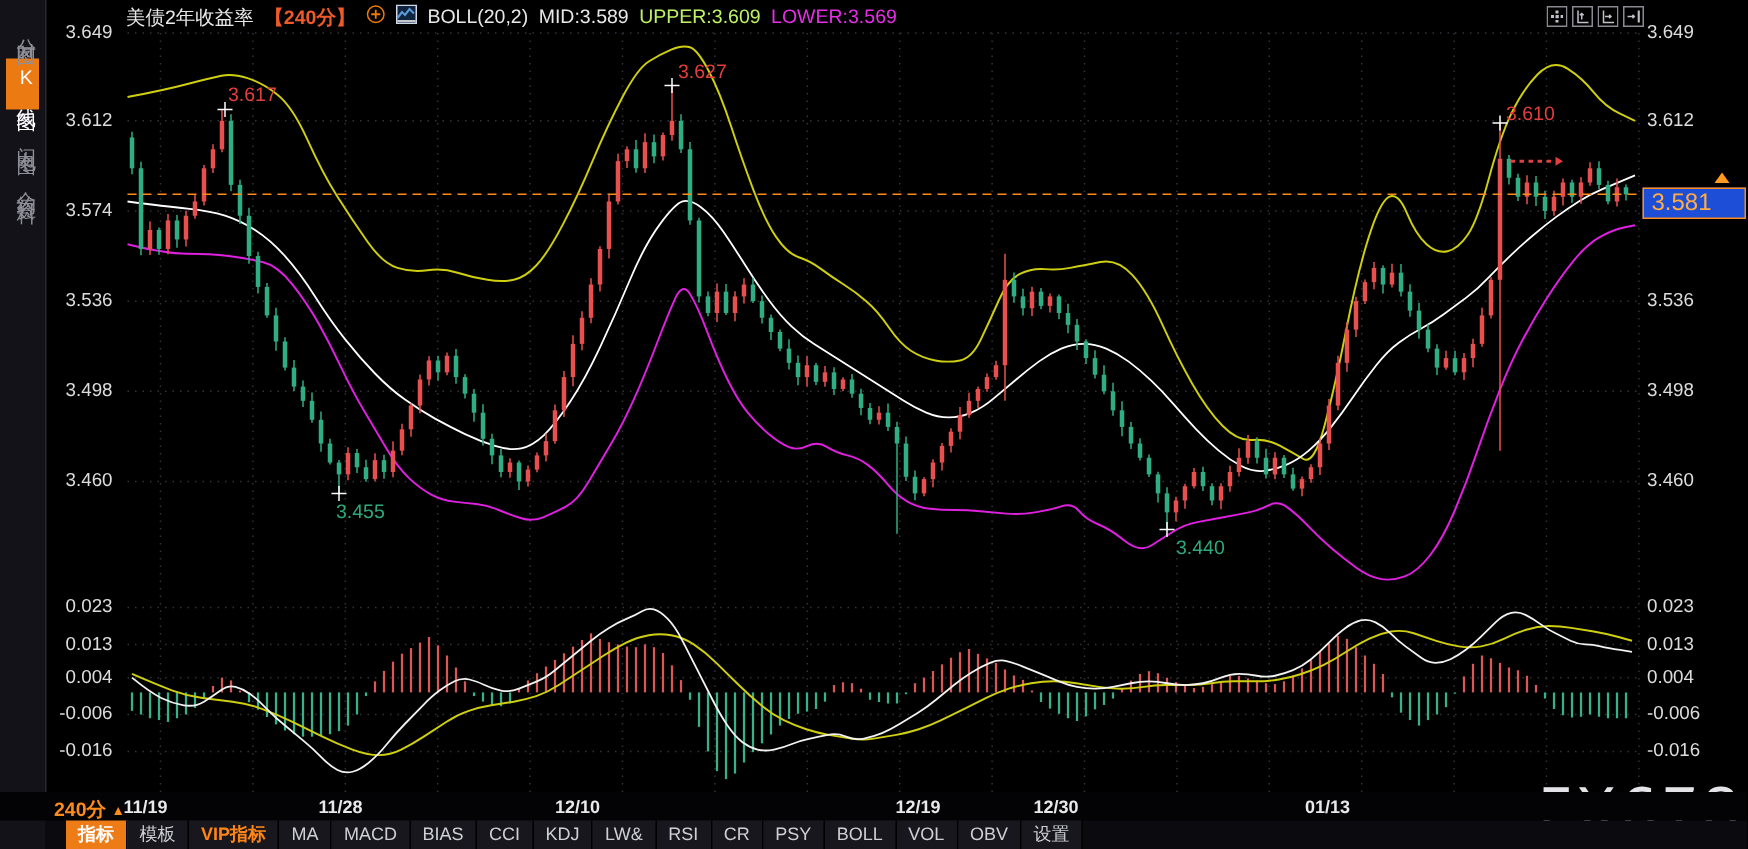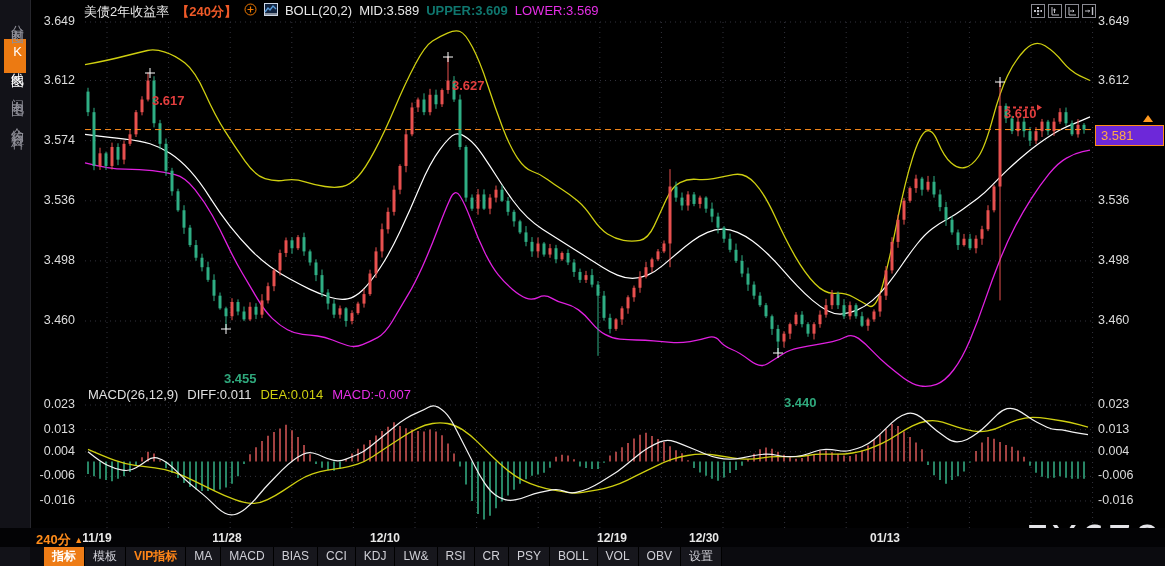--- a/index.html
+++ b/index.html
@@ -10,42 +10,42 @@
   #sidebar{position:absolute;left:0;top:0;width:30px;height:566px;background:#121218;
            border-right:1px solid #26262c;z-index:3;}
   .side-item{writing-mode:vertical-rl;text-orientation:upright;font-size:13px;color:#8f8f98;
              margin:10px 3px 2px 4px;width:22px;text-align:center;letter-spacing:3px;
              cursor:pointer;padding:5px 0;display:block;}
   .side-item.active{background:#ec7a12;color:#ffffff;}
   
   #header{position:absolute;left:84px;top:3px;height:16px;display:flex;align-items:flex-start;
           gap:7px;font-size:13px;color:#e8e8e8;z-index:3;white-space:nowrap;}
   .h-period{color:#f05a28;font-weight:bold;}
-  .h-upper{color:#0f766e;font-weight:bold;}
+  .h-upper{color:#bef264;}
   .h-lower{color:#e52ee5;}
   .h-icon{display:inline-block;line-height:0;}
   
   #win-icons{position:absolute;left:1031px;top:4px;display:flex;gap:3px;z-index:3;}
   .win-icon{display:inline-block;line-height:0;cursor:pointer;}
   
   .tick{position:absolute;font-size:12.5px;color:#dcdcdc;z-index:2;}
   #axis-left{position:absolute;left:0;top:0;width:80px;height:566px;z-index:2;}
   #axis-left .tick{right:5px;}
   #axis-right{position:absolute;left:1098px;top:0;width:66px;height:566px;z-index:2;}
   #axis-right .tick{left:0;}
   
   #macd-header{position:absolute;left:88px;top:387px;display:flex;gap:9px;font-size:13px;
                color:#e0e0e0;z-index:2;white-space:nowrap;}
   .m-dea{color:#cfcf10;}
   .m-macd{color:#e52ee5;}
   
-  .ann{position:absolute;font-size:13px;font-weight:bold;z-index:2;margin-top:38px;}
+  .ann{position:absolute;font-size:13px;font-weight:normal;z-index:2;}
   
   #price-tag{position:absolute;left:1095px;top:125px;width:62px;height:19px;
-             border:1px solid #ff8c1a;background:#6d28d9;color:#ffac45;font-size:13px;
+             border:1px solid #ff8c1a;background:#1d4ed8;color:#ffac45;font-size:16px;
              line-height:19px;padding-left:5px;z-index:3;}
   #price-arrow{position:absolute;left:1143px;top:115px;width:0;height:0;z-index:3;
              border-left:5px solid transparent;border-right:5px solid transparent;
              border-bottom:7px solid #ff9a20;}
   
   #xaxis{position:absolute;left:0;top:528px;width:1165px;height:19px;background:#030305;z-index:5;}
   .date-label{position:absolute;top:3px;transform:translateX(-50%);font-size:12px;
               font-weight:bold;color:#e8e8e8;white-space:nowrap;}
   #period-btn{position:absolute;left:36px;top:3px;color:#ff8c1a;font-size:13px;
               font-weight:bold;cursor:pointer;white-space:nowrap;text-align:right;}
@@ -689,26 +689,20 @@
       <div class="tick" style="position: absolute; top: 192.767px;">3.536</div>
       <div class="tick" style="position: absolute; top: 252.884px;">3.498</div>
       <div class="tick" style="position: absolute; top: 313px;">3.460</div>
       <div class="tick" style="position: absolute; top: 397.02px;">0.023</div>
       <div class="tick" style="position: absolute; top: 421.62px;">0.013</div>
       <div class="tick" style="position: absolute; top: 443.76px;">0.004</div>
       <div class="tick" style="position: absolute; top: 468.36px;">-0.006</div>
       <div class="tick" style="position: absolute; top: 492.96px;">-0.016</div>
     </div>
 
-  <div id="macd-header">
-    <span>MACD(26,12,9)</span>
-    <span>DIFF:0.011</span>
-    <span class="m-dea">DEA:0.014</span>
-    <span class="m-macd">MACD:-0.007</span>
-  </div>
 
   <div id="annotations">
       <div class="ann" style="left: 152px; top: 55px; color: rgb(226, 62, 62);">3.617</div>
       <div class="ann" style="left: 452px; top: 40px; color: rgb(226, 62, 62);">3.627</div>
       <div class="ann" style="left: 1004px; top: 68px; color: rgb(226, 62, 62);">3.610</div>
       <div class="ann" style="left: 224px; top: 333px; color: rgb(47, 168, 124);">3.455</div>
       <div class="ann" style="left: 784px; top: 357px; color: rgb(47, 168, 124);">3.440</div>
     </div>
 
   <div id="price-arrow"></div>

